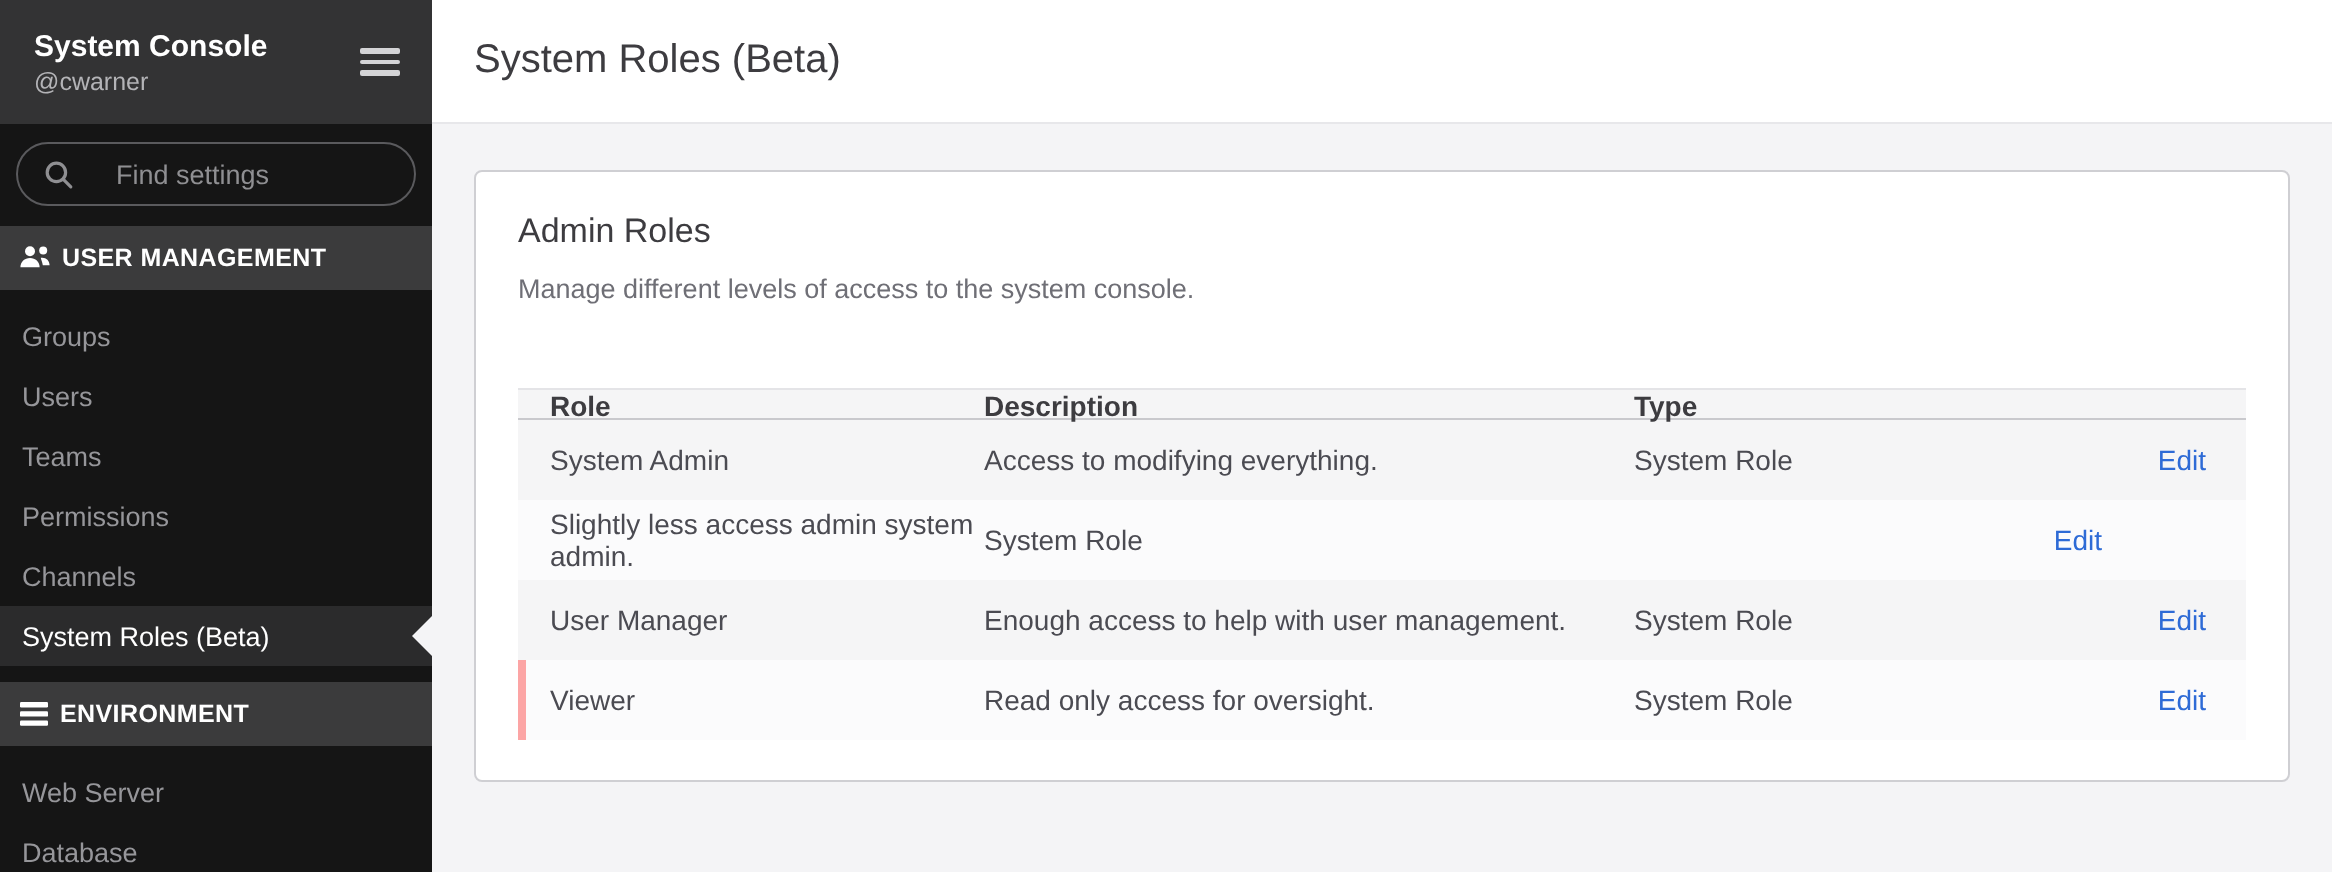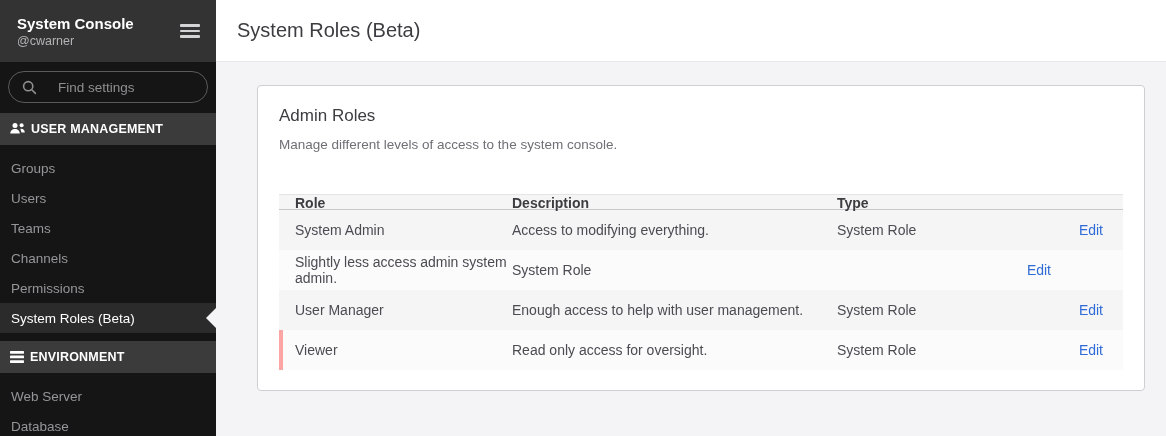--- a/index.html
+++ b/index.html
@@ -60,21 +60,20 @@
   .main-header {
     height:62px; flex-shrink:0; background:#ffffff; border-bottom:1px solid #e7e7ea;
     display:flex; align-items:center; padding:0 21px;
   }
   .main-title { margin:0; font-size:20px; font-weight:400; color:#3d3c40; }
 
   .page { padding:23px 21px 0 21px; }
   .card {
     background:#ffffff; border:1px solid #cfcfd3; border-radius:4px;
     padding:18px 21px 20px 21px;
-    margin-left:20px;
   }
   .card-title { margin:0; font-size:17px; font-weight:400; color:#3d3c40; line-height:24px; }
   .card-subtitle { margin:8px 0 0 0; font-size:13.5px; color:#6f6f76; line-height:18px; }
 
   .ttable { margin-top:40px; }
   .thead, .trow {
     display:grid; grid-template-columns:217px 325px 1fr 52px;
     align-items:center; padding:0 20px 0 16px;
   }
   .thead {
@@ -128,23 +127,23 @@
         <span>USER MANAGEMENT</span>
       </div>
       <div class="side-items">
 
           <div class="side-item">Groups</div>
 
           <div class="side-item">Users</div>
 
           <div class="side-item">Teams</div>
 
+          <div class="side-item">Permissions</div>
+
           <div class="side-item">Channels</div>
-
-          <div class="side-item">Permissions</div>
 
           <div class="side-item selected">System Roles (Beta)</div>
         </div>
 
       <div class="nav-section-header">
         <svg width="16" height="14" viewBox="0 0 16 14" fill="#ffffff">
           <rect x="1" y="1" width="14" height="2.7" rx="0.6"></rect>
           <rect x="1" y="5.6" width="14" height="2.7" rx="0.6"></rect>
           <rect x="1" y="10.2" width="14" height="2.7" rx="0.6"></rect>
         </svg>

